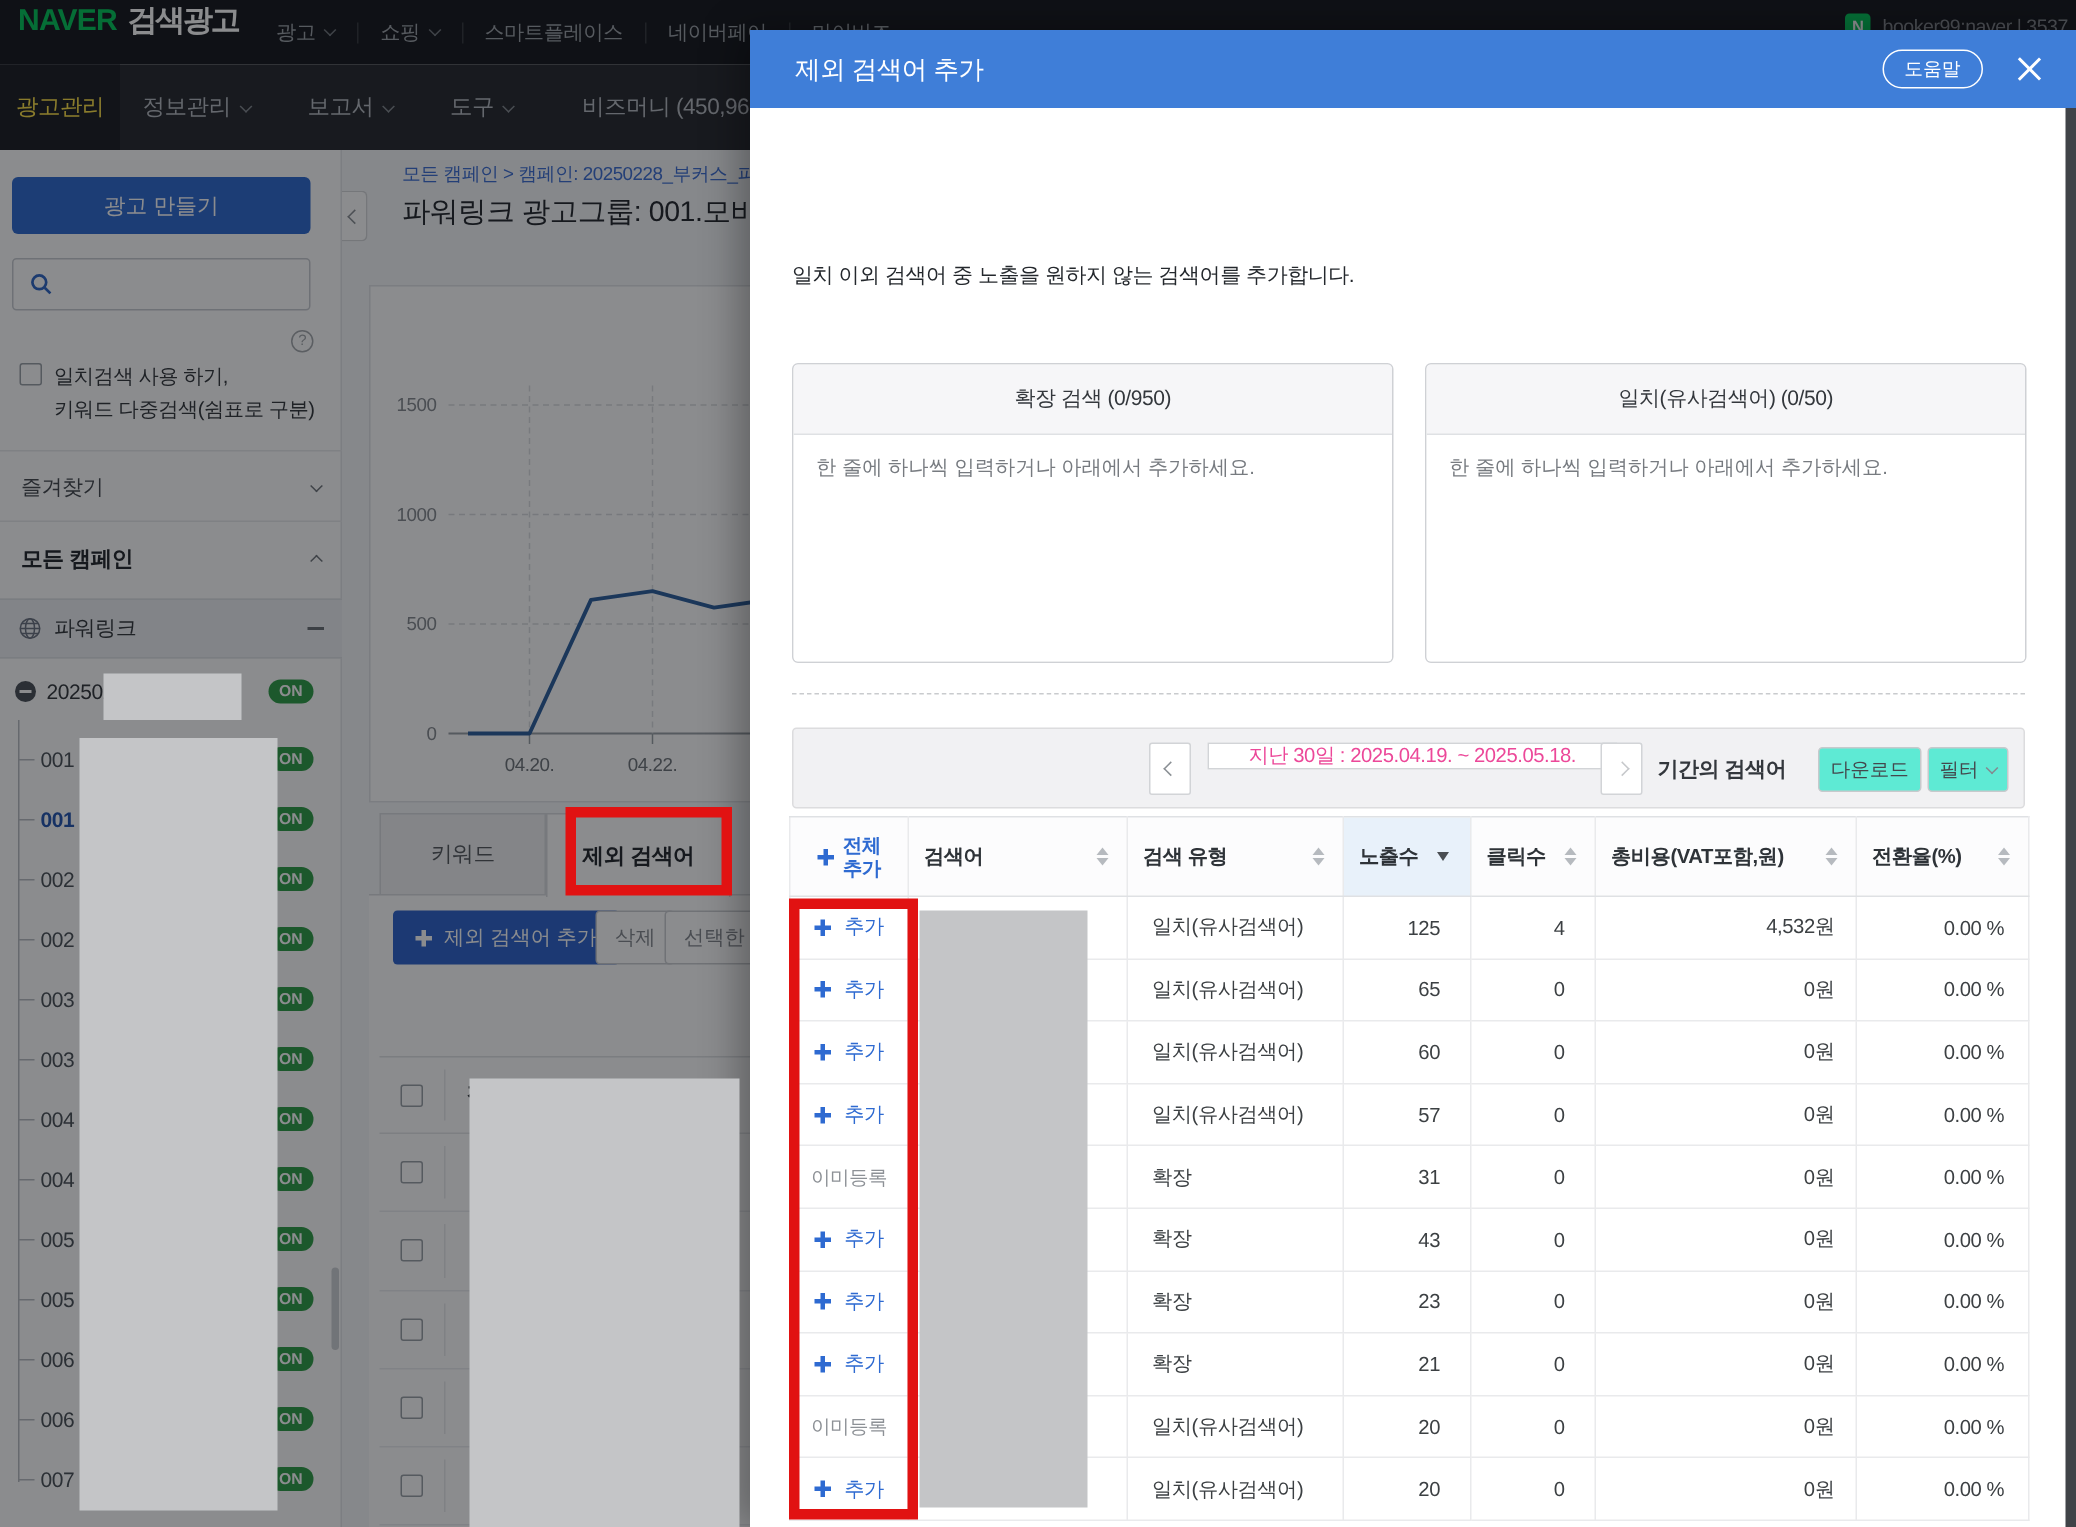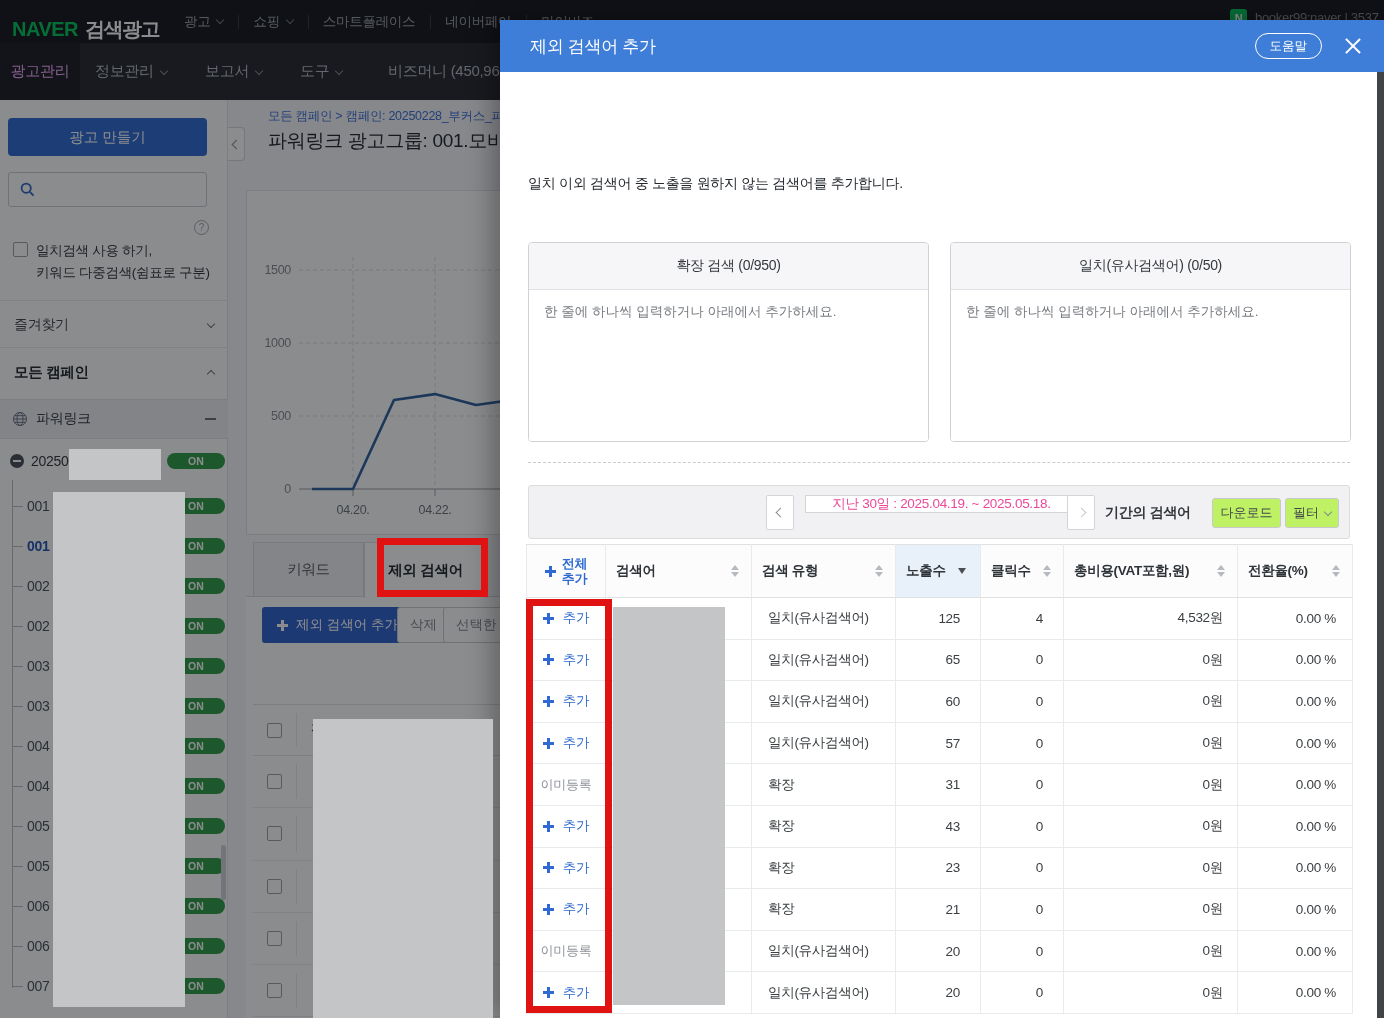--- a/index.html
+++ b/index.html
@@ -1,38 +1,38 @@
 <!DOCTYPE html>
 <html><head>
 <meta charset="utf-8">
 <style>
 *{margin:0;padding:0;box-sizing:border-box}
 html,body{width:1384px;height:1018px;overflow:hidden}
 body{font-family:"Liberation Sans","DejaVu Sans",sans-serif;background:#f6f7f9;letter-spacing:-.3px}
 #stage{position:relative;width:1384px;height:1018px;overflow:hidden}
 
 
-#topnav{position:absolute;left:0;top:0;width:1384px;height:43px;background:#16181d;display:flex;align-items:flex-end;z-index:1}
+#topnav{position:absolute;left:0;top:0;width:1384px;height:43px;background:#16181d;display:flex;align-items:flex-start;z-index:1}
 #brand{display:flex;align-items:baseline;margin-left:12px}
 #brand .naver{color:#03c75a;font-weight:800;font-size:20px;letter-spacing:-.5px}
 #brand .svc{color:#fff;font-weight:700;font-size:20px;margin-left:7px;letter-spacing:-1.5px}
 #topnav-items{display:flex;align-items:center;margin-left:10px;height:43px}
 .tn-item{display:flex;align-items:center;color:#9ba0a6;font-size:13.5px;padding:0 15px;position:relative;height:20px}
 .tn-item+.tn-item::before{content:"";position:absolute;left:0;top:3px;width:1px;height:14px;background:#35383d}
 .chv-d{width:6px;height:6px;border-right:1.4px solid currentColor;border-bottom:1.4px solid currentColor;transform:rotate(45deg);margin-left:7px;margin-top:-3px;display:inline-block;color:#70757b}
 .chv-u{width:6px;height:6px;border-right:1.4px solid currentColor;border-bottom:1.4px solid currentColor;transform:rotate(-135deg);margin-left:7px;margin-top:4px;display:inline-block;color:#70757b}
 #account{position:absolute;left:1230px;top:9px;display:flex;align-items:center}
 #account .nbadge{width:17px;height:17px;background:#03c75a;color:#fff;border-radius:3px;font-size:11px;font-weight:700;display:flex;align-items:center;justify-content:center}
 #account .acct-text{color:#85898f;font-size:13px;margin-left:8px}
 
 
 #subnav{position:absolute;left:0;top:43px;width:1384px;height:57px;background:#26292e;z-index:1}
 .sn-item{position:absolute;top:0;height:57px;display:flex;align-items:center;color:#b6bac0;font-size:15px}
 .sn-item .chv-d{margin-top:-2px;color:#84898f}
-.sn-active{left:0;width:80px;justify-content:center;background:#1b1e22;color:#f0abfc}
+.sn-active{left:0;width:80px;justify-content:center;background:#1b1e22;color:#fde047}
 
 
 #sidebar{position:absolute;left:0;top:100px;width:228px;height:918px;background:#fff;border-right:1px solid #e2e4e8;z-index:1}
 #create-ad{position:absolute;left:8px;top:18px;width:199px;height:38px;background:#2f6bd0;border:none;border-radius:4px;color:#fff;font-size:14.5px;font-family:inherit}
 #sb-search{position:absolute;left:8px;top:72px;width:199px;height:35px;border:1px solid #c9ccd1;border-radius:3px;background:#fff;display:flex;align-items:center;padding-left:11px}
 #sb-search input{border:none;outline:none;width:150px;margin-left:9px;font-family:inherit;font-size:13px}
 #sb-help{position:absolute;left:194px;top:120px;width:15px;height:15px;border:1px solid #a5a9ad;border-radius:50%;color:#a5a9ad;font-size:10px;display:flex;align-items:center;justify-content:center}
 .cb{display:inline-block;width:15px;height:15px;border:1.5px solid #9aa0a6;border-radius:2px;background:#fff}
 #sb-match{position:absolute;left:13px;top:140px;display:flex}
 #sb-match .cb{margin-top:2px}
@@ -40,21 +40,21 @@
 .sb-div{position:absolute;left:0;width:228px;height:1px;background:#e8eaed}
 .sb-row{position:absolute;left:0;width:228px;height:40px;display:flex;align-items:center;padding:0 14px;font-size:14px;color:#44484e;justify-content:space-between}
 .sb-row.bold{font-weight:700;color:#23272c;font-size:14.5px}
 #powerlink-bar{position:absolute;left:0;top:299px;width:228px;height:40px;background:#eef0f3;border-top:1px solid #dfe2e6;border-bottom:1px solid #dfe2e6;display:flex;align-items:center;padding:0 12px}
 #powerlink-bar .pl-label{margin-left:8px;font-size:14px;color:#33373c}
 #powerlink-bar .minus{margin-left:auto;width:11px;height:2px;background:#6b7076}
 #campaign-row{position:absolute;left:0;top:346px;width:228px;height:30px;display:flex;align-items:center}
 .minus-circle{width:14px;height:14px;border-radius:50%;background:#4a5058;margin-left:10px;position:relative}
 .minus-circle::after{content:"";position:absolute;left:3px;top:6px;width:8px;height:2px;background:#fff}
 #campaign-row .camp-label{margin-left:7px;font-size:14px;color:#33373c}
-.on-pill{position:absolute;left:167px;background:#2f9d46;color:#fff;font-size:10.5px;font-weight:700;border-radius:9px;padding:2px 21px;letter-spacing:0}
+.on-pill{position:absolute;left:179px;background:#2f9d46;color:#fff;font-size:10.5px;font-weight:700;border-radius:9px;padding:2px 7px;letter-spacing:0}
 #tree-line{position:absolute;left:12px;top:380px;width:1px;height:508px;background:#b9bdc3}
 .ag-row{position:absolute;left:0;width:228px;height:40px;display:flex;align-items:center}
 .ag-row::before{content:"";position:absolute;left:12px;top:50%;width:11px;height:1px;background:#b9bdc3}
 .ag-label{margin-left:27px;font-size:14px;color:#4b5158}
 .ag-row.selected .ag-label{color:#2456b0;font-weight:700}
 #sb-scroll{position:absolute;left:221px;top:745px;width:5px;height:55px;background:#cfd1d5;border-radius:3px}
 
 
 #main{position:absolute;left:228px;top:100px;width:1156px;height:918px;z-index:1}
 #collapse-handle{position:absolute;left:0;top:27px;width:17px;height:34px;background:#fff;border:1px solid #d5d7da;border-left:none;border-radius:0 4px 4px 0;display:flex;align-items:center;justify-content:center}
@@ -112,21 +112,21 @@
 .panel-head{height:47px;background:#f6f6f8;border-bottom:1px solid #dfe1e4;display:flex;align-items:center;justify-content:center;font-size:14px;color:#33373c;font-weight:400}
 .panel-body{display:block;width:100%;height:151px;border:none;resize:none;outline:none;padding:13px 15px;font-family:inherit;font-size:13.5px;color:#333}
 .panel-body::placeholder{color:#777b80;opacity:1}
 #dashed-sep{position:absolute;left:28px;top:442px;width:822px;border-top:1px dashed #c9cbce}
 #toolbar{position:absolute;left:28px;top:465px;width:822px;height:54px;background:#f1f1f3;border:1px solid #dcdcde;border-radius:3px}
 .nav-btn{position:absolute;top:9px;width:28px;height:35px;background:#fff;border:1px solid #d2d4d7;border-radius:2px;display:flex;align-items:center;justify-content:center;padding:0}
 #prev-btn{left:237px}
 #next-btn{left:538px}
 #date-box{position:absolute;left:276px;top:9px;width:273px;height:18px;background:#fff;border:1px solid #d2d4d7;display:flex;align-items:center;justify-content:center;font-size:13.5px;color:#ec4899}
 #period-suffix{position:absolute;left:576px;top:0;height:54px;display:flex;align-items:center;font-size:14px;font-weight:700;color:#33373c}
-.tb-btn{position:absolute;top:12px;height:30px;background:#bef264;border:1px solid #c7c9cc;border-radius:3px;color:#44484d;font-size:13px;font-family:Liberation Serif, serif;display:flex;align-items:center;justify-content:center;gap:6px}
+.tb-btn{position:absolute;top:12px;height:30px;background:#5eead4;border:1px solid #c7c9cc;border-radius:3px;color:#44484d;font-size:13px;font-family:Liberation Serif, serif;display:flex;align-items:center;justify-content:center;gap:6px}
 #btn-download{left:683px;width:69px}
 #btn-filter{left:756px;width:54px}
 #btn-filter .chv-d{margin:0;margin-top:-2px;color:#84898f}
 
 #modal-table{position:absolute;left:26px;top:524px;width:826px;border-collapse:collapse;table-layout:fixed}
 #modal-table th,#modal-table td{border:1px solid #e9eaec;padding:0}
 #modal-table th{height:52px;background:#fcfcfd;border-top:1px solid #dfe1e4;border-bottom:1px solid #dfe1e4}
 .mh{display:flex;align-items:center;padding:0 10px;font-size:13.5px;font-weight:700;color:#2e3338}
 .th-imp{background:#e8f1fa !important}
 .sort2{display:flex;flex-direction:column;gap:2px;margin-left:auto;margin-right:2px}

